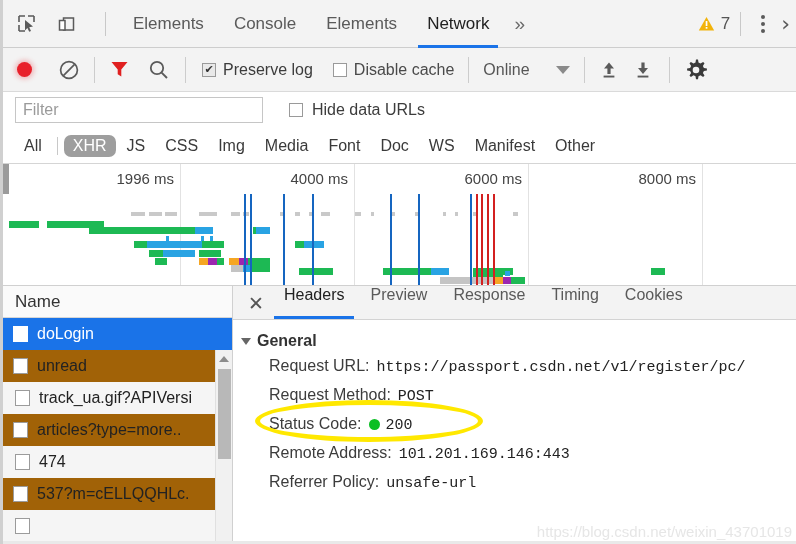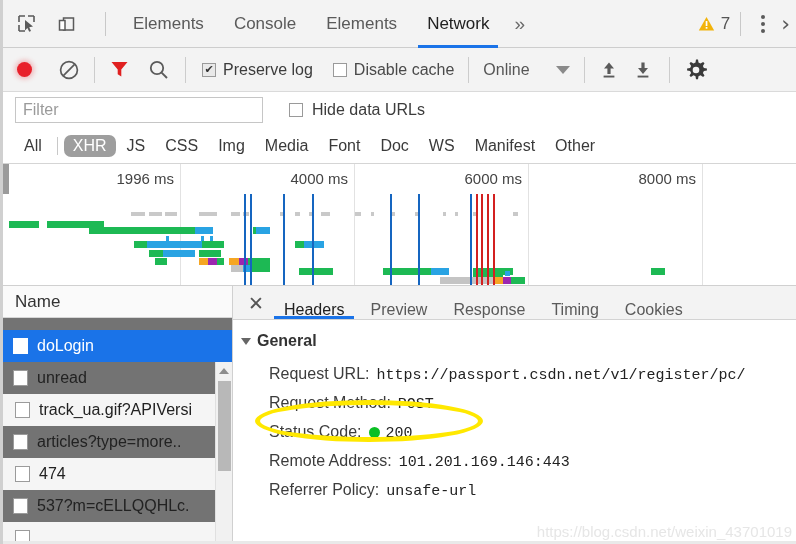--- a/index.html
+++ b/index.html
@@ -144,24 +144,23 @@
   .ov-vline { position: absolute; top: 30px; bottom: 0; width: 2px; }
   .ov-tiny { position:absolute; height:4px; background:#c9c9c9; }
 
   
   .content { position: absolute; top: 286px; left: 0; right: 0; bottom: 0; display: flex; }
 
   
   .listpane {
     width: 230px; flex: 0 0 230px;
     border-right: 1px solid #d0d0d0;
-    background: #737373;
+    background: #a16207;
     display: flex; flex-direction: column;
     position: relative;
-    gap: 12px;
   }
   .list-header {
     height: 32px; flex: 0 0 32px;
     border-bottom: 1px solid #d6d6d6;
     background: #fafafa;
     display: flex; align-items: center;
     padding-left: 12px;
     font-size: 17px; color: #333;
   }
   .list-body { flex: 1; position: relative; overflow: hidden; }
@@ -204,33 +203,33 @@
     border-bottom: 1px solid #d3d3d3;
     display: flex; align-items: stretch;
     padding-left: 8px;
   }
   .dt-close {
     display:flex; align-items:center; justify-content:center;
     width: 30px; font-size: 19px; color: #555; cursor: pointer;
     font-family: "DejaVu Sans", sans-serif;
   }
   .dt-tab {
-    display: flex; align-items: flex-end; padding: 0 13px;
+    display: flex; align-items: flex-start; padding: 0 13px;
     font-size: 16px; color: #5a5a5a; cursor: pointer; position: relative;
     white-space: nowrap;
   }
   .dt-tab.active { color: #202020; }
   .dt-tab.active::after {
     content:""; position:absolute; left:3px; right:3px; bottom:0; height:3px; background:#1a73e8;
   }
   .detail-body { flex: 1; position: relative; overflow: hidden; padding: 12px 0 0 8px; }
   .section-title {
     display: flex; align-items: center; gap: 6px;
     font-size: 16px; font-weight: bold; color: #333;
-    margin-bottom: 10px;
+    margin-bottom: 2px;
   }
   .tri-dn { width:0;height:0;border-left:5px solid transparent;border-right:5px solid transparent;border-top:7px solid #666; }
   .kv {
     display: flex; align-items: baseline;
     padding: 5px 0 5px 28px;
     font-size: 16px;
     white-space: nowrap;
   }
   .kv .k { font-weight: normal; color: #3c3c3c; margin-right: 7px; }
   .kv .v { color: #222; font-family: "Liberation Mono", monospace; font-size: 15px; }

